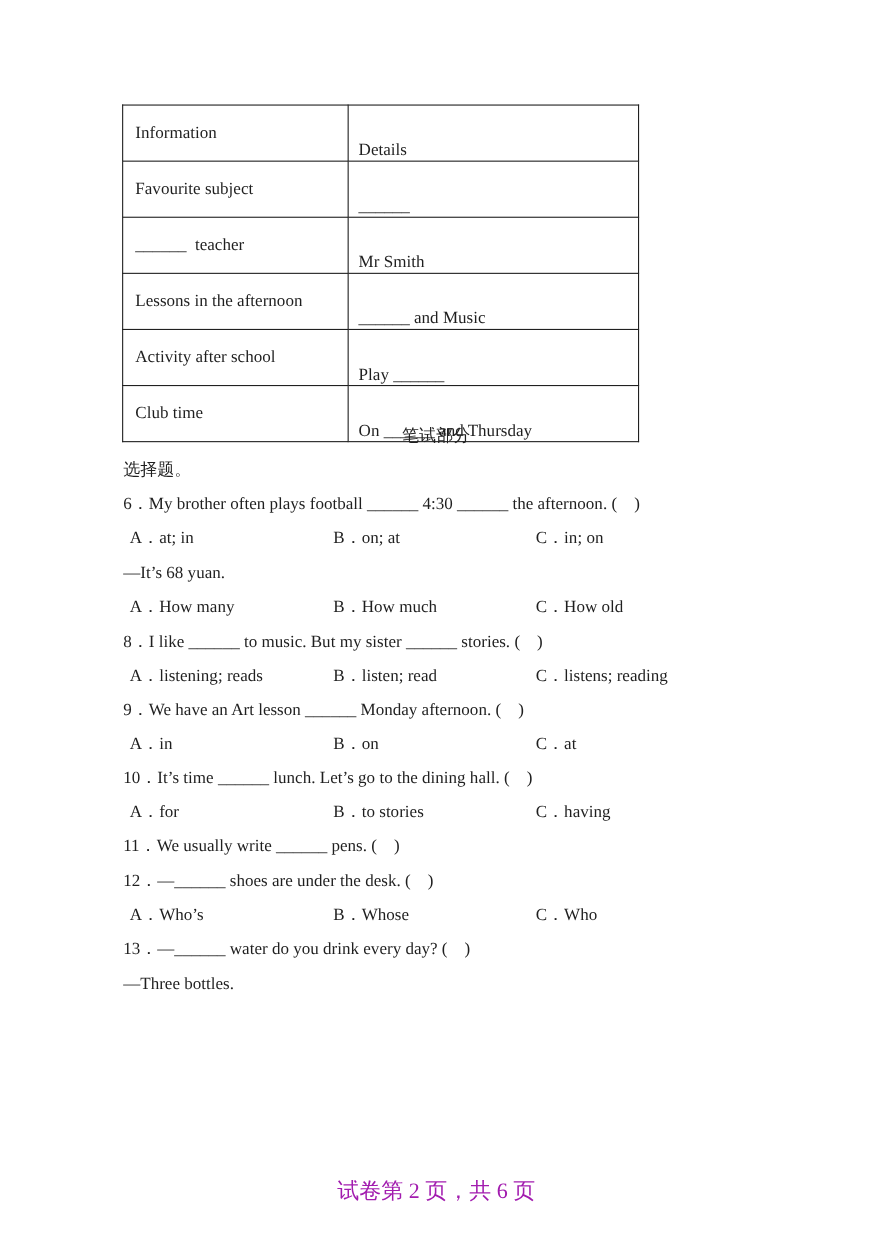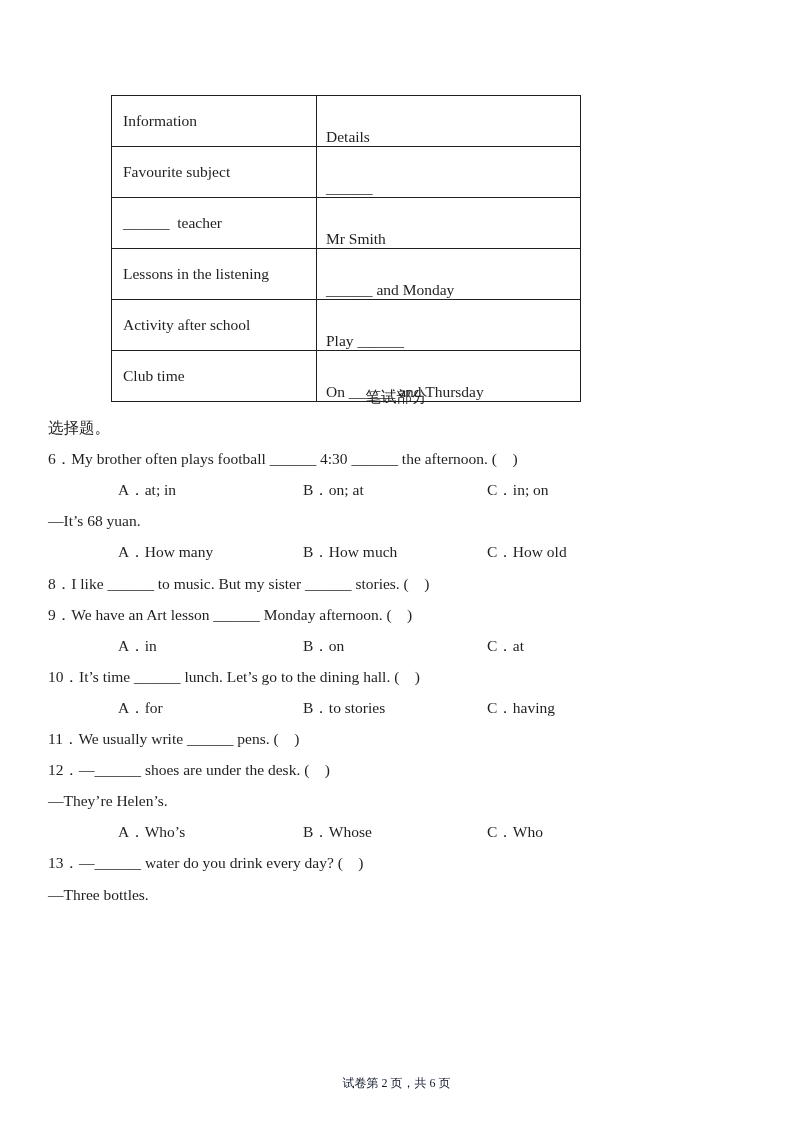--- a/index.html
+++ b/index.html
@@ -40,38 +40,38 @@
     left: 0;
     top: 381px;
     width: 793px;
   }
   .line {
     position: relative;
     height: 31.1px;
     line-height: 31.1px;
     white-space: pre;
   }
-  .line.indent { padding-left: 48px; }
+  .line.indent { padding-left: 112px; }
   .line.center { text-align: center; }
   .line.opts span { position: absolute; top: 0; white-space: pre; }
   .opt-a { left: 118px; text-align: center; }
   .opt-b { left: 303px; }
   .opt-c { left: 487px; }
 
   
   .footer {
     position: absolute;
     top: 1068px;
     left: 0;
     width: 793px;
     text-align: center;
     height: 31px;
     line-height: 31px;
-    font-size: 12px;
-    color: #0f172a;
+    font-size: 20px;
+    color: #a21caf;
     white-space: pre;
   }
 </style>
 </head>
 <body>
 
 <div class="page">
 
   <table class="exam-table">
     <colgroup>
@@ -85,22 +85,22 @@
       </tr>
       <tr>
         <td class="info-cell"><span class="cell-inner">Favourite subject</span></td>
         <td class="details-cell"><span class="cell-inner">______</span></td>
       </tr>
       <tr>
         <td class="info-cell"><span class="cell-inner">______  teacher</span></td>
         <td class="details-cell"><span class="cell-inner">Mr Smith</span></td>
       </tr>
       <tr>
-        <td class="info-cell"><span class="cell-inner">Lessons in the listening</span></td>
-        <td class="details-cell"><span class="cell-inner">______ and Monday</span></td>
+        <td class="info-cell"><span class="cell-inner">Lessons in the afternoon</span></td>
+        <td class="details-cell"><span class="cell-inner">______ and Music</span></td>
       </tr>
       <tr>
         <td class="info-cell"><span class="cell-inner">Activity after school</span></td>
         <td class="details-cell"><span class="cell-inner">Play ______</span></td>
       </tr>
       <tr>
         <td class="info-cell"><span class="cell-inner">Club time</span></td>
         <td class="details-cell"><span class="cell-inner">On ______ and Thursday</span></td>
       </tr>
     </tbody>
@@ -118,39 +118,43 @@
     </div>
 
     <div class="line indent">—It’s 68 yuan.</div>
     <div class="line opts">
       <span class="opt-a">A．How many</span>
       <span class="opt-b">B．How much</span>
       <span class="opt-c">C．How old</span>
     </div>
 
     <div class="line indent">8．I like ______ to music. But my sister ______ stories. (　)</div>
+    <div class="line opts">
+      <span class="opt-a">A．listening; reads</span>
+      <span class="opt-b">B．listen; read</span>
+      <span class="opt-c">C．listens; reading</span>
+    </div>
 
     <div class="line indent">9．We have an Art lesson ______ Monday afternoon. (　)</div>
     <div class="line opts">
       <span class="opt-a">A．in</span>
       <span class="opt-b">B．on</span>
       <span class="opt-c">C．at</span>
     </div>
 
     <div class="line indent">10．It’s time ______ lunch. Let’s go to the dining hall. (　)</div>
     <div class="line opts">
       <span class="opt-a">A．for</span>
       <span class="opt-b">B．to stories</span>
       <span class="opt-c">C．having</span>
     </div>
 
     <div class="line indent">11．We usually write ______ pens. (　)</div>
 
     <div class="line indent">12．—______ shoes are under the desk. (　)</div>
-    <div class="line indent">—They’re Helen’s.</div>
     <div class="line opts">
       <span class="opt-a">A．Who’s</span>
       <span class="opt-b">B．Whose</span>
       <span class="opt-c">C．Who</span>
     </div>
 
     <div class="line indent">13．—______ water do you drink every day? (　)</div>
     <div class="line indent">—Three bottles.</div>
   </div>
 

